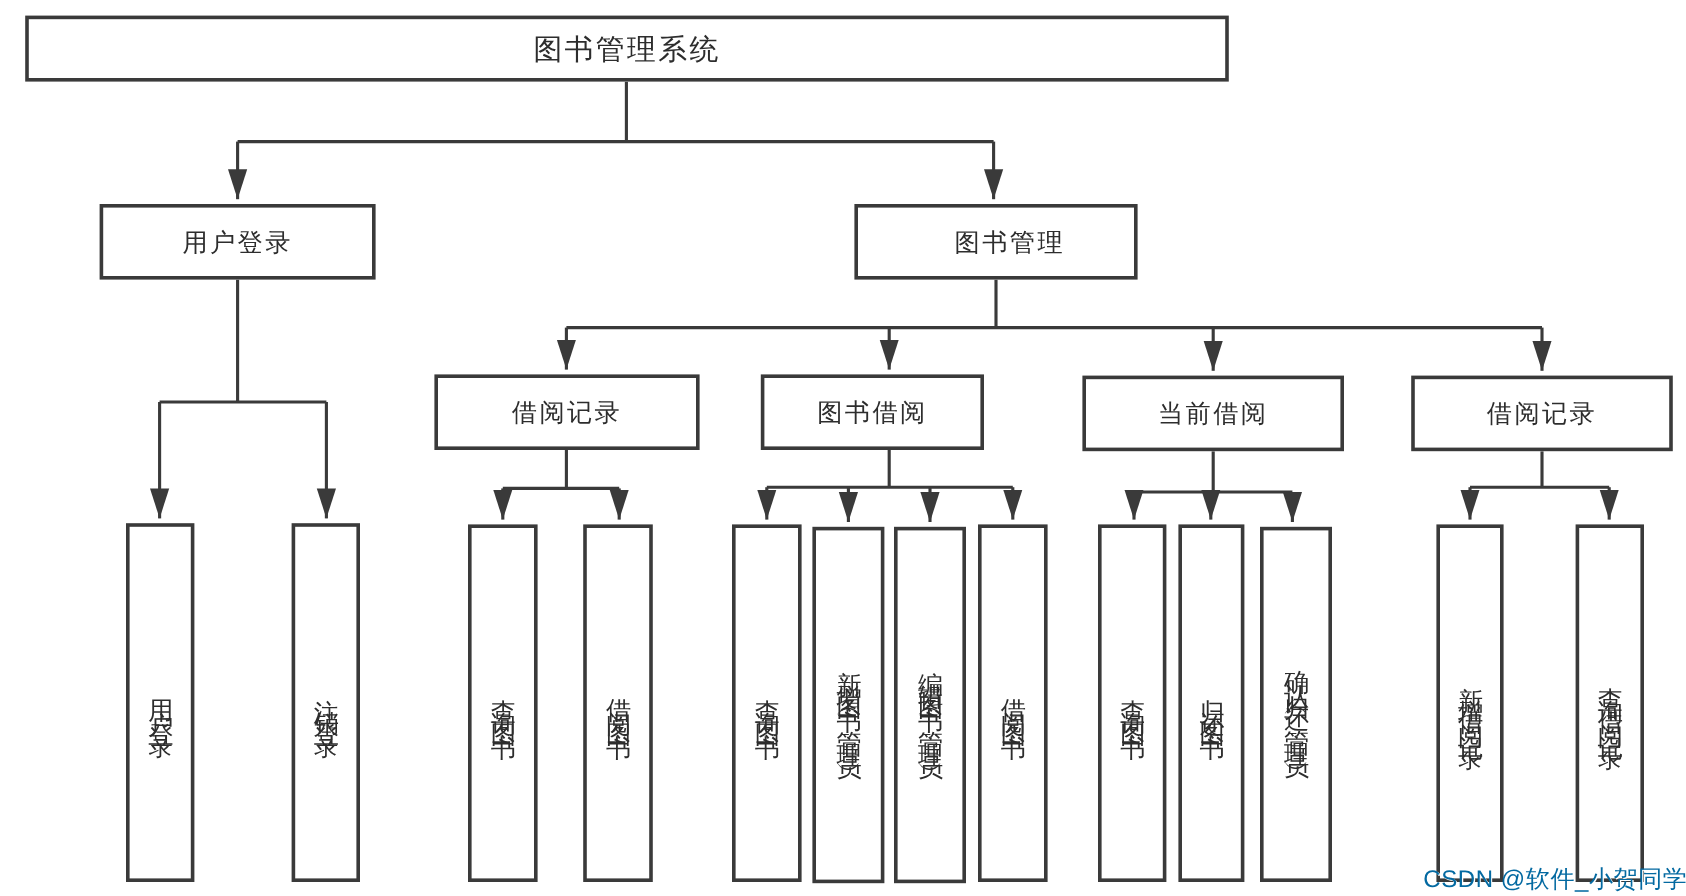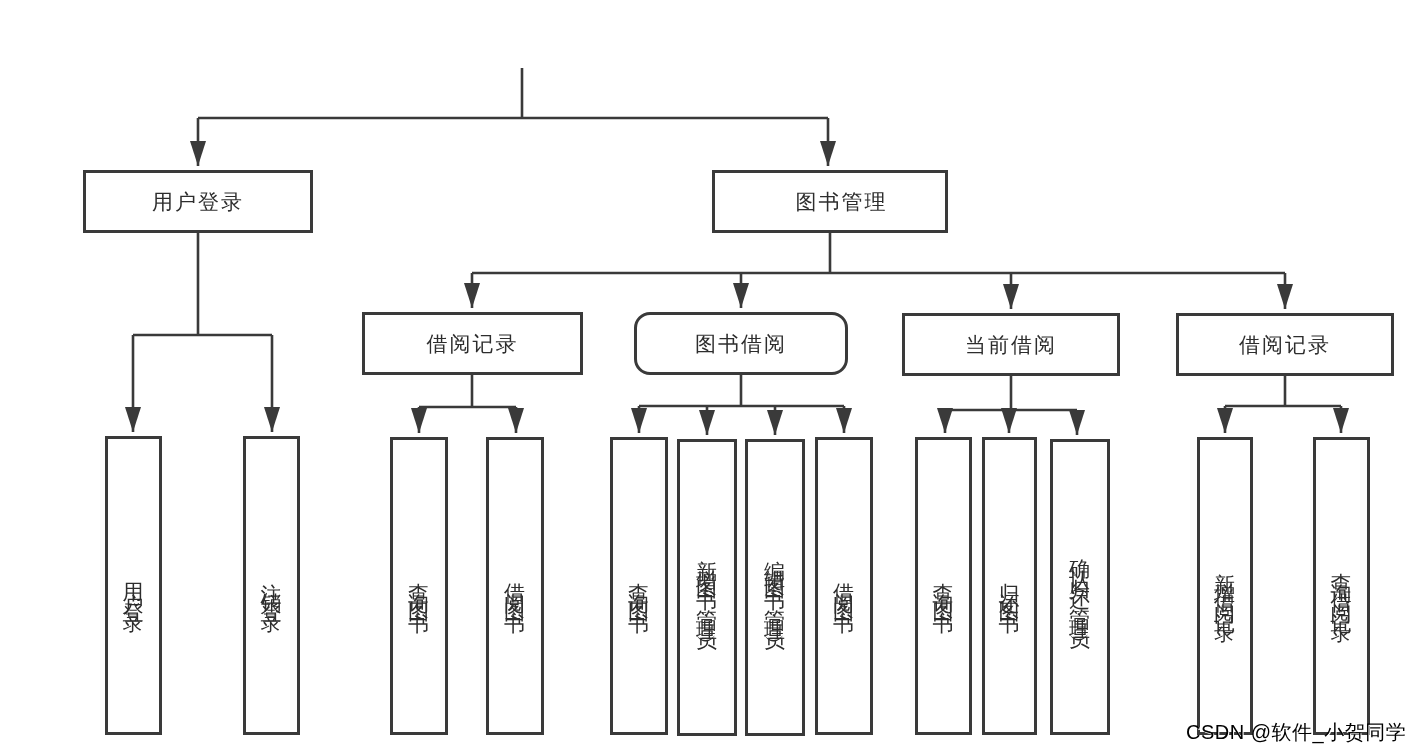--- a/index.html
+++ b/index.html
@@ -14,21 +14,21 @@
     display:flex;align-items:center;justify-content:center;color:#2d2d2d;z-index:2;
   }
   .h-label{font-size:21px;letter-spacing:2px;white-space:nowrap;}
   .root-label{font-size:24px;letter-spacing:2px;white-space:nowrap;}
   .v-label{
     writing-mode:vertical-rl;text-orientation:mixed;
     font-size:21px;line-height:1;letter-spacing:10px;white-space:nowrap;
   }
   .watermark{
     position:absolute;left:1186px;top:719px;z-index:5;
-    font-size:20px;color:#000000;letter-spacing:0.5px;white-space:nowrap;
+    font-size:20px;color:#0369a1;letter-spacing:0.5px;white-space:nowrap;
     text-shadow:1px 1px 0 #ffffff;
   }
 </style>
 </head>
 <body>
 
 <div class="canvas">
 
   <svg class="connectors" viewBox="0 0 1405 747" xmlns="http://www.w3.org/2000/svg">
     <defs>
@@ -57,32 +57,35 @@
     <line class="line" x1="707" y1="406" x2="707" y2="435" marker-end="url(#arrowhead)"></line>
     <line class="line" x1="775" y1="406" x2="775" y2="435" marker-end="url(#arrowhead)"></line>
     <line class="line" x1="844" y1="406" x2="844" y2="433" marker-end="url(#arrowhead)"></line>
     <line class="line" x1="945" y1="410" x2="945" y2="433" marker-end="url(#arrowhead)"></line>
     <line class="line" x1="1009" y1="410" x2="1009" y2="433" marker-end="url(#arrowhead)"></line>
     <line class="line" x1="1077" y1="410" x2="1077" y2="435" marker-end="url(#arrowhead)"></line>
     <line class="line" x1="1225" y1="406" x2="1225" y2="433" marker-end="url(#arrowhead)"></line>
     <line class="line" x1="1341" y1="406" x2="1341" y2="433" marker-end="url(#arrowhead)"></line>
   </svg>
 
+  <div class="box" style="left:21px;top:13px;width:1003px;height:55px;">
+    <span class="root-label">图书管理系统</span>
+  </div>
 
   <div class="box" style="left:83px;top:170px;width:230px;height:63px;">
     <span class="h-label">用户登录</span>
   </div>
   <div class="box" style="left:712px;top:170px;width:236px;height:63px;padding-left:23px;">
     <span class="h-label">图书管理</span>
   </div>
 
   <div class="box" style="left:362px;top:312px;width:221px;height:63px;">
     <span class="h-label">借阅记录</span>
   </div>
-  <div class="box" style="left:634px;top:312px;width:214px;height:63px;border-radius:16px;">
+  <div class="box" style="left:634px;top:312px;width:186px;height:63px;">
     <span class="h-label">图书借阅</span>
   </div>
   <div class="box" style="left:902px;top:313px;width:218px;height:63px;">
     <span class="h-label">当前借阅</span>
   </div>
   <div class="box" style="left:1176px;top:313px;width:218px;height:63px;">
     <span class="h-label">借阅记录</span>
   </div>
 
   <div class="box" style="left:105px;top:436px;width:57px;height:299px;">

